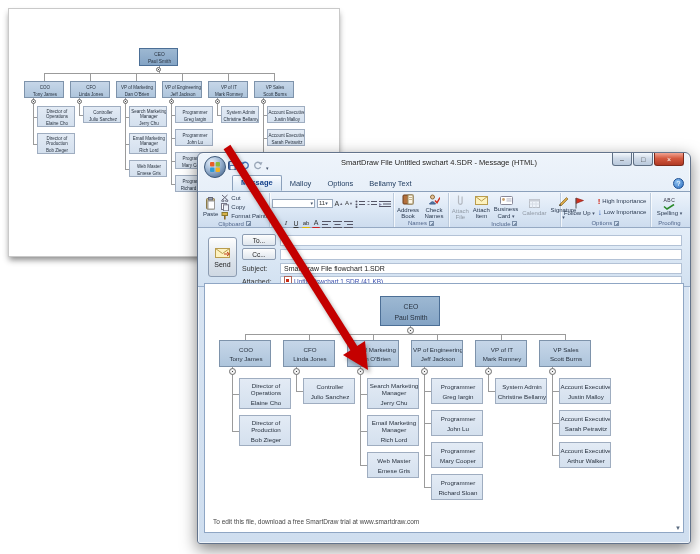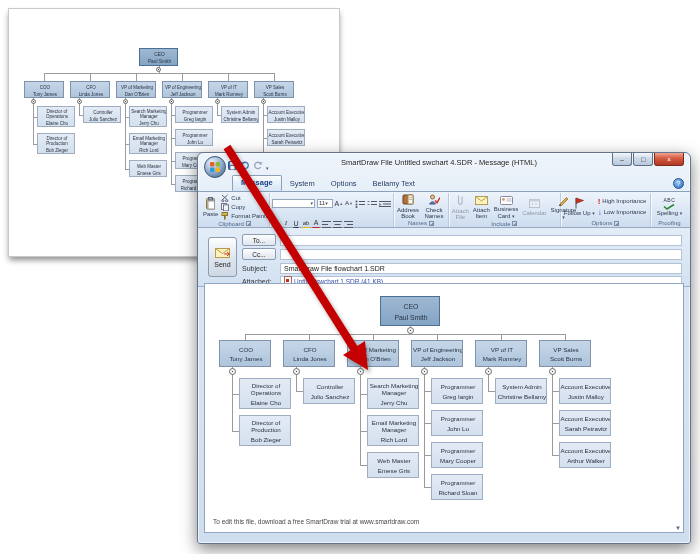--- a/index.html
+++ b/index.html
@@ -326,21 +326,21 @@
       <div class="title-text">SmartDraw File Untitled swchart 4.SDR  - Message (HTML)</div>
       <div class="winbtns">
         <div class="winbtn">–</div>
         <div class="winbtn">□</div>
         <div class="winbtn close">×</div>
       </div>
     </div>
 
     <div class="tabrow">
       <div class="tab active">Message</div>
-      <div class="tab">System</div>
+      <div class="tab">Malloy</div>
       <div class="tab">Options</div>
       <div class="tab">Bellamy Text</div>
       <div class="help-btn">?</div>
     </div>
 
     <div class="ribbon">
 
       <div class="rgroup" style="width:70px">
         <div class="rcontent">
           <div class="rbig">

